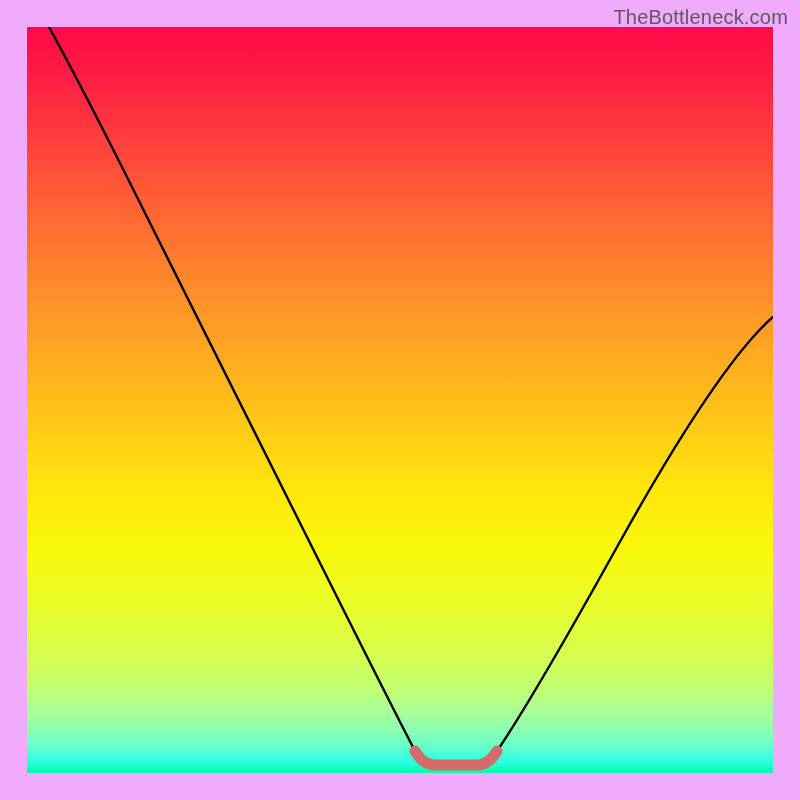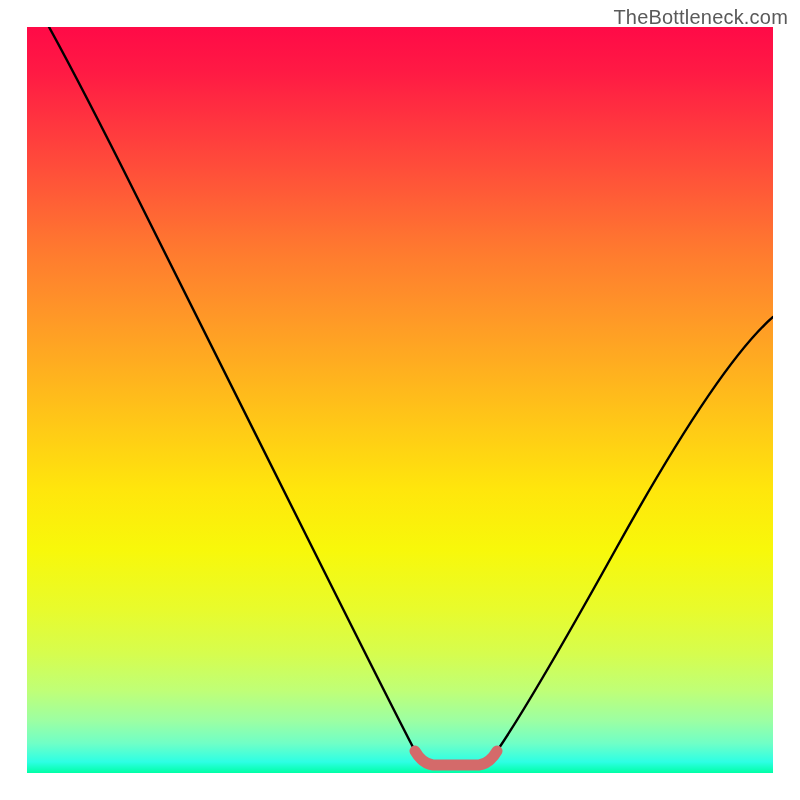--- a/index.html
+++ b/index.html
@@ -8,21 +8,21 @@
     width: 800px;
     height: 800px;
     overflow: hidden;
     background: #000;
     font-family: Arial, Helvetica, sans-serif;
   }
   .frame {
     position: relative;
     width: 800px;
     height: 800px;
-    background: #ffffff;
+    background: #f0abfc;
   }
   .plot-area {
     position: absolute;
     left: 27px;
     top: 27px;
     width: 746px;
     height: 746px;
     overflow: hidden;
   }
   .gradient-bg {

